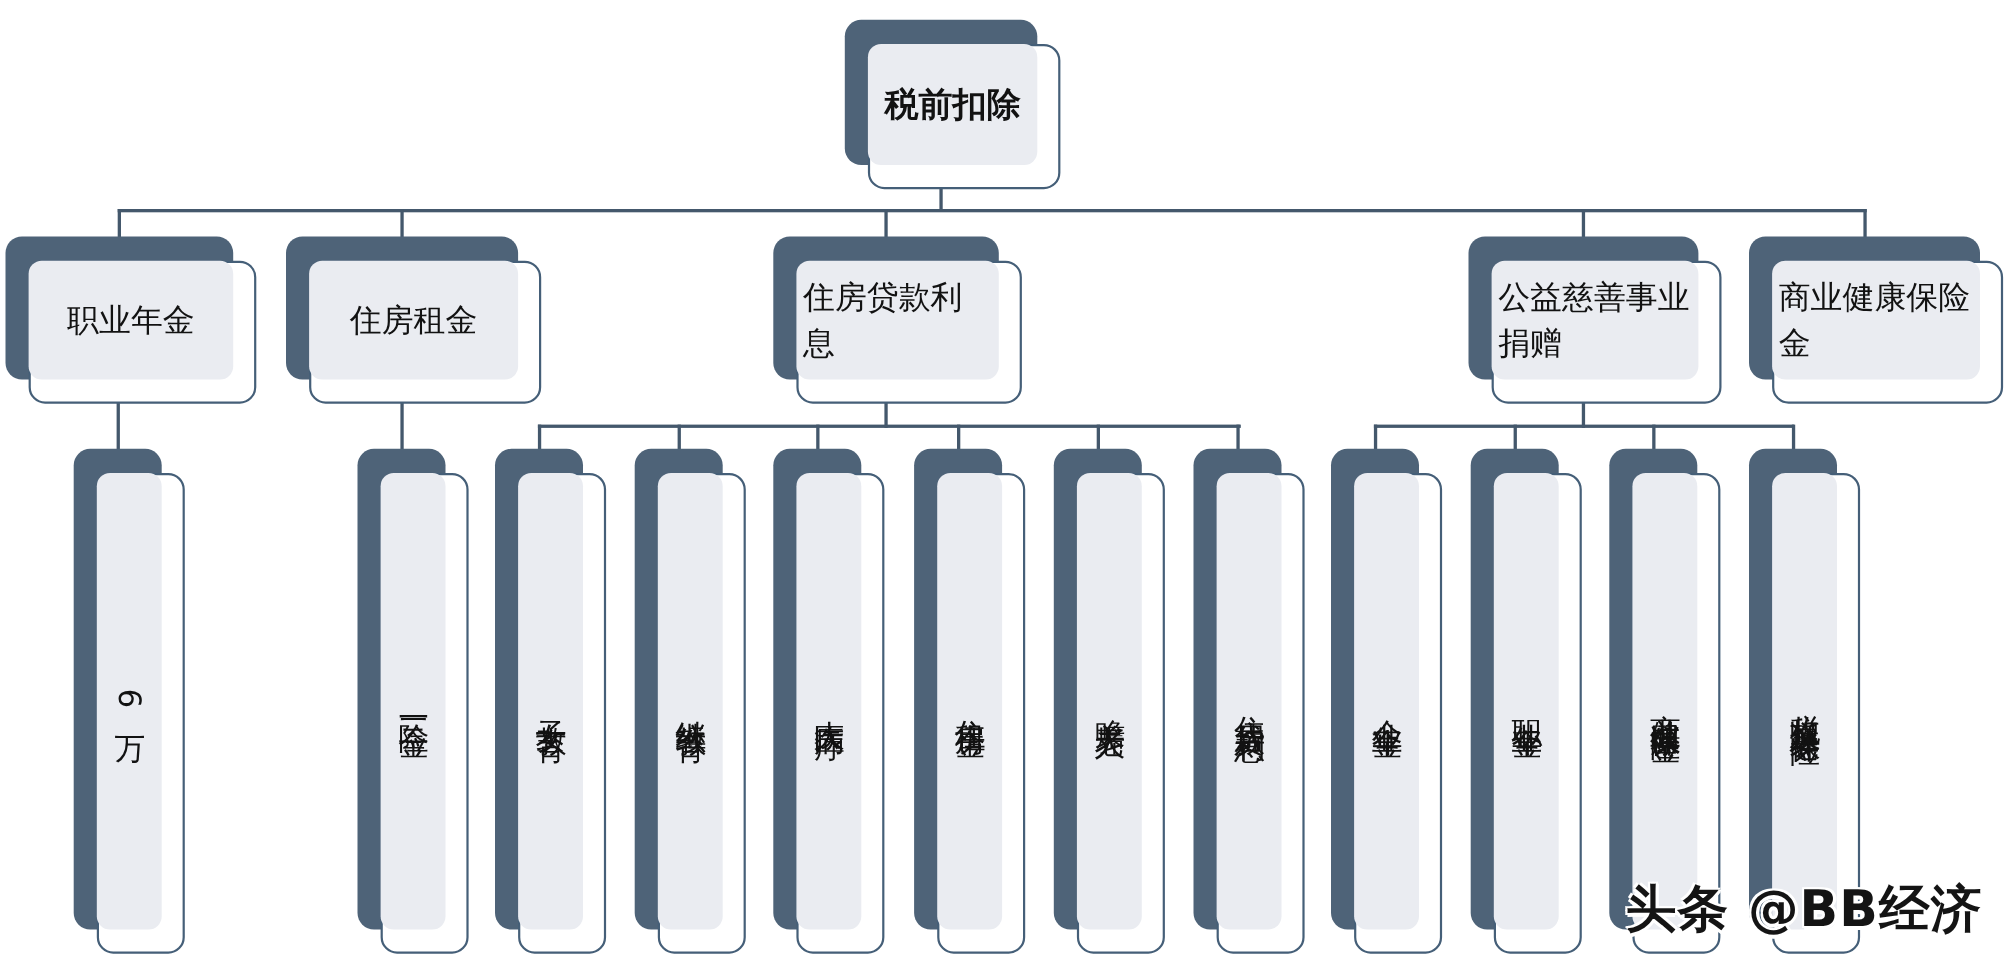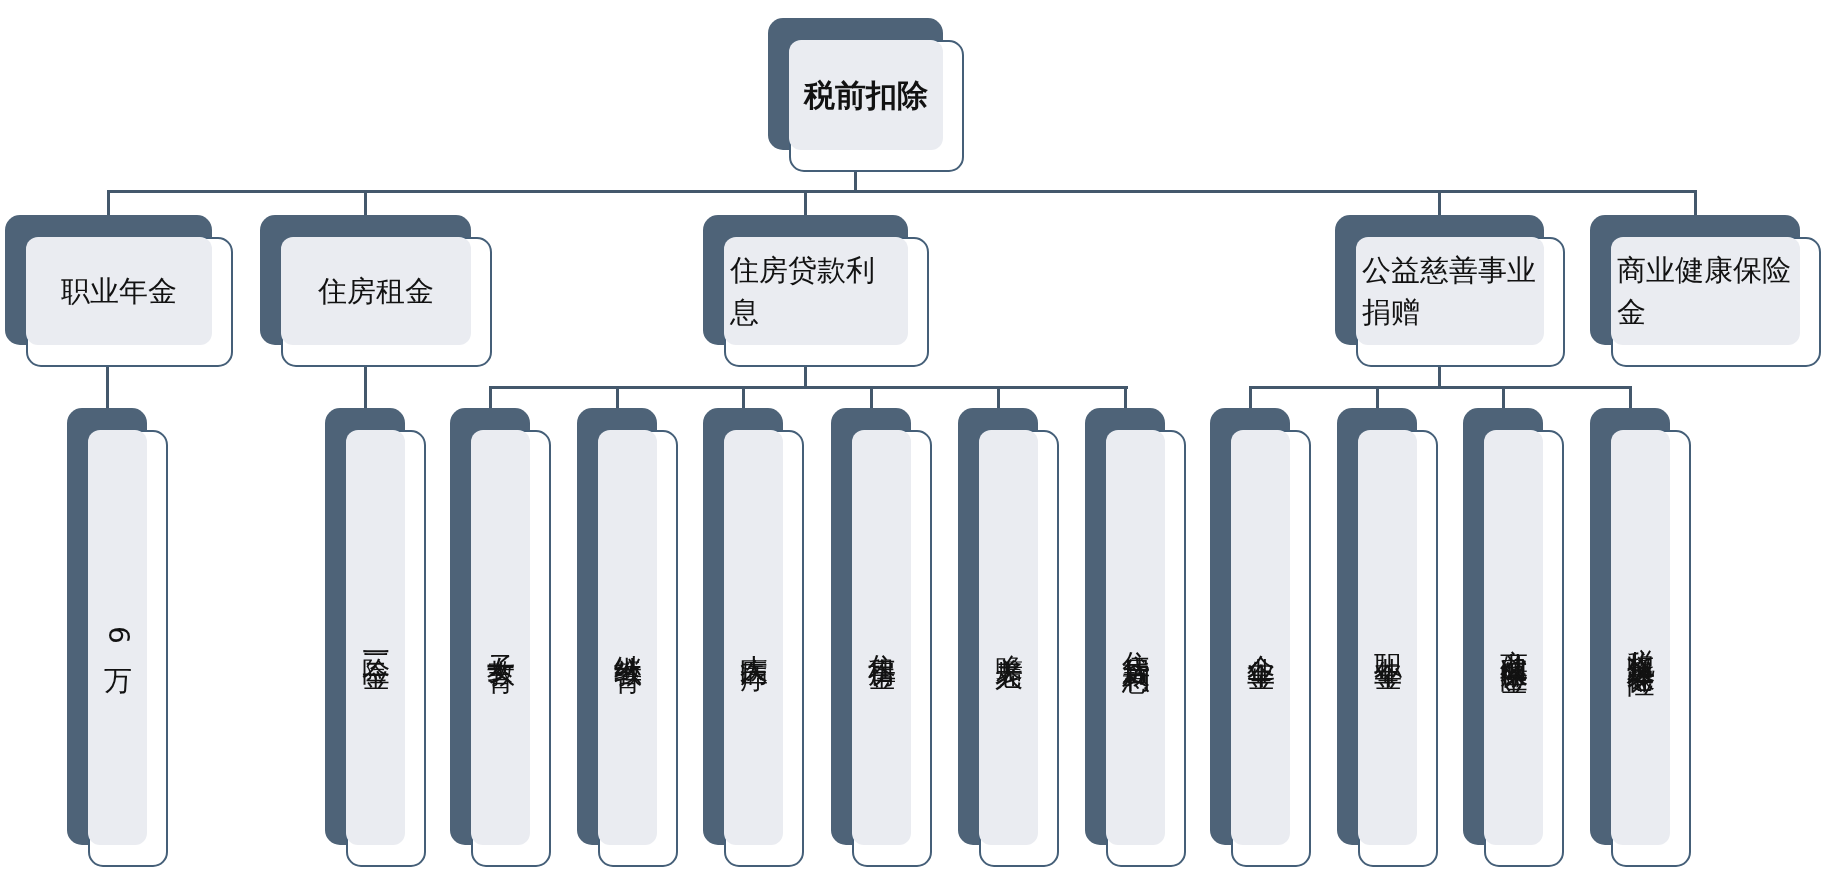--- a/index.html
+++ b/index.html
@@ -215,14 +215,15 @@
   </div>
 
   <div class="node v" style="left:1590px;top:408px;--w:80px;--h:437px;">
     <div class="back"></div>
     <div class="frame"></div>
     <div class="fill">
         <span>税收递延养老保险</span>
       </div>
   </div>
 
+  <div class="watermark">头条 @BB经济</div>
 
 </div>
 
 </body></html>

